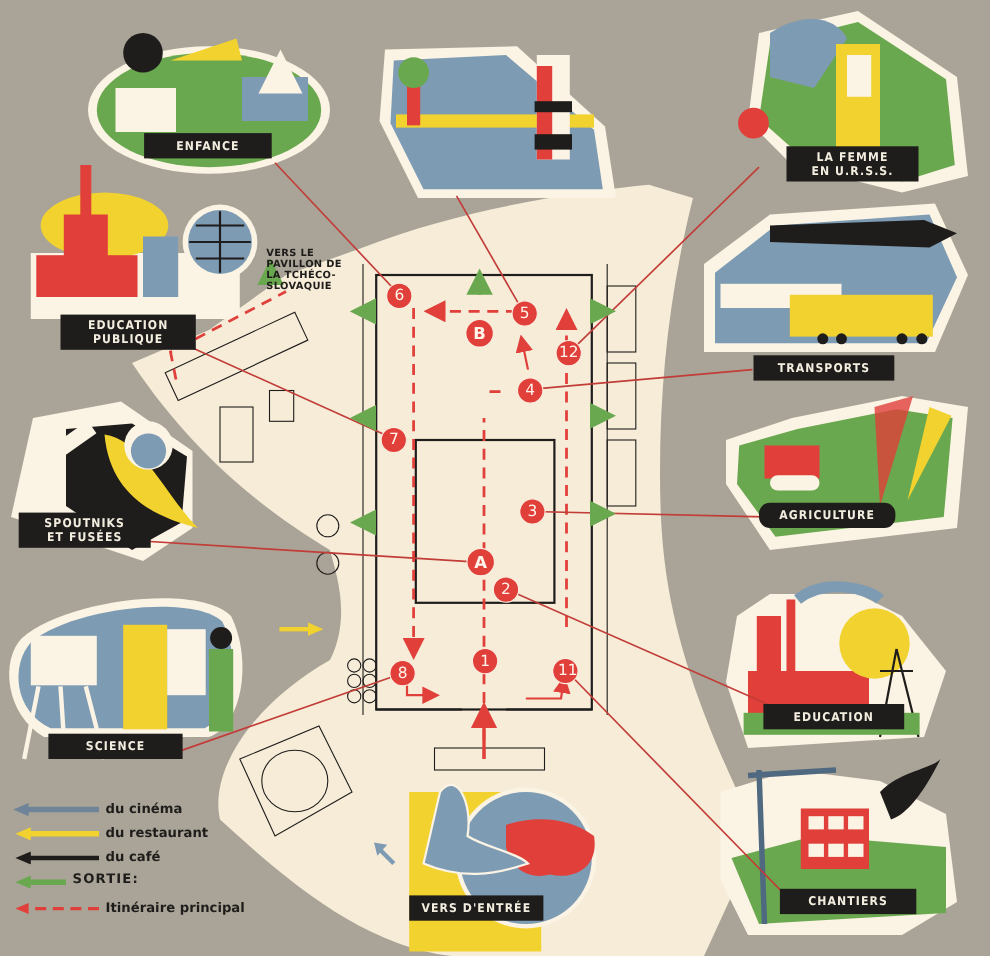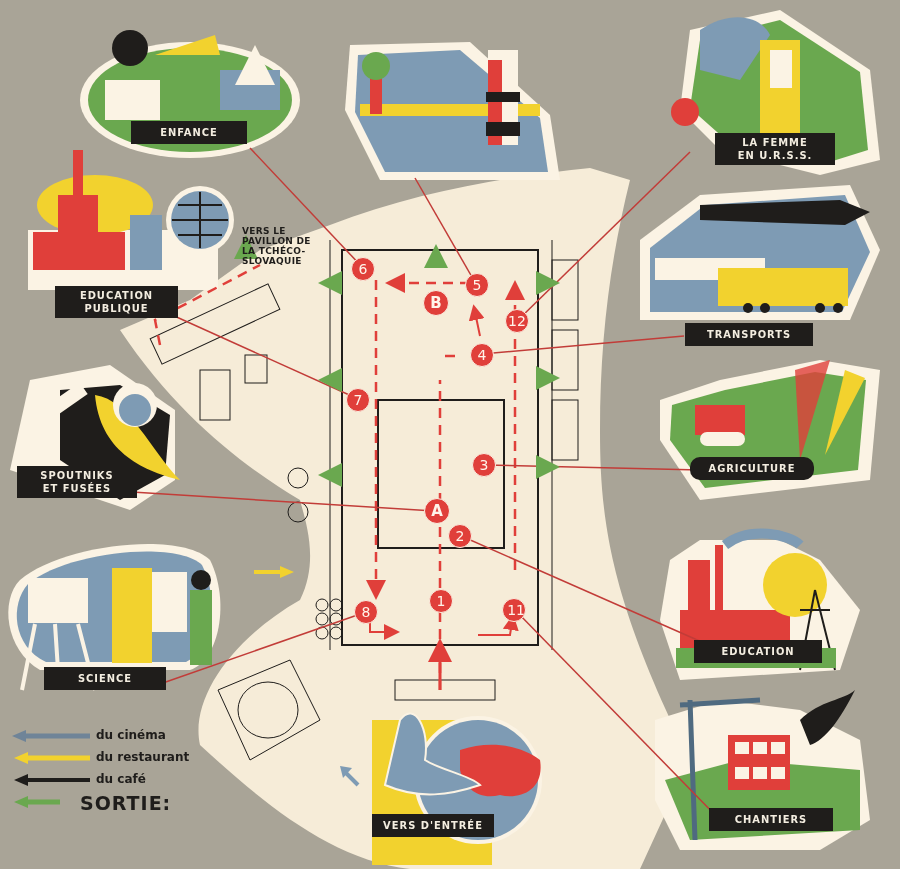--- a/index.html
+++ b/index.html
@@ -15,21 +15,21 @@
     position:absolute; width:22px; height:22px; border-radius:50%; background:#e03f3a; color:#fff4ea;
     font-family:"DejaVu Sans", sans-serif; font-size:14px; line-height:22px; text-align:center;
     transform:translate(-50%,-50%); border:1px solid #fbeee0;
   }
   .pin.lg { width:24px; height:24px; line-height:24px; font-weight:bold; font-size:15px; }
   .note { position:absolute; left:242px; top:226px; font-weight:bold; font-size:9px; line-height:10px; color:#1f1d1b; letter-spacing:0.3px; white-space:pre-line; }
   .legend { position:absolute; left:12px; top:726px; width:230px; }
   .legend .title { font-size:15px; color:#1f1d1b; letter-spacing:1px; margin-left:46px; margin-bottom:2px; font-weight:bold; }
   .legend .row { position:relative; height:22px; }
   .legend .row span.txt { position:absolute; left:84px; top:2px; font-size:12px; font-weight:bold; color:#1f1d1b; }
-  .legend .row span.txt.big { left:68px; top:0px; font-size:19px; letter-spacing:1px; }
+  .legend .row span.txt.big { left:54px; top:0px; font-size:12px; letter-spacing:1px; }
   .legend svg { position:absolute; left:0; top:4px; }
 </style>
 </head>
 <body>
 
 <div class="stage">
 <svg class="map" viewBox="0 0 900 869">
   <defs>
     <marker id="ah" markerWidth="8" markerHeight="8" refX="4" refY="4" orient="auto">
           <path d="M0,0 L8,4 L0,8 z" fill="#e03f3a"></path>
@@ -275,14 +275,21 @@
         </svg>
     <span class="txt">du café</span>
   </div>
   <div class="row" style="height:24px;">
     <svg width="50" height="12">
           <path d="M14,6 L48,6" stroke="#6aa84f" stroke-width="5"></path>
           <path d="M2,6 L16,0 L16,12 Z" fill="#6aa84f"></path>
         </svg>
     <span class="txt big">SORTIE:</span>
   </div>
+  <div class="row">
+    <svg width="80" height="12">
+          <path d="M2,6 L14,1 L14,11 Z" fill="#e03f3a"></path>
+          <path d="M20,6 L78,6" stroke="#e03f3a" stroke-width="3" stroke-dasharray="10,6"></path>
+        </svg>
+    <span class="txt">Itinéraire principal</span>
+  </div>
 </div>
 </div>
 
 </body></html>

